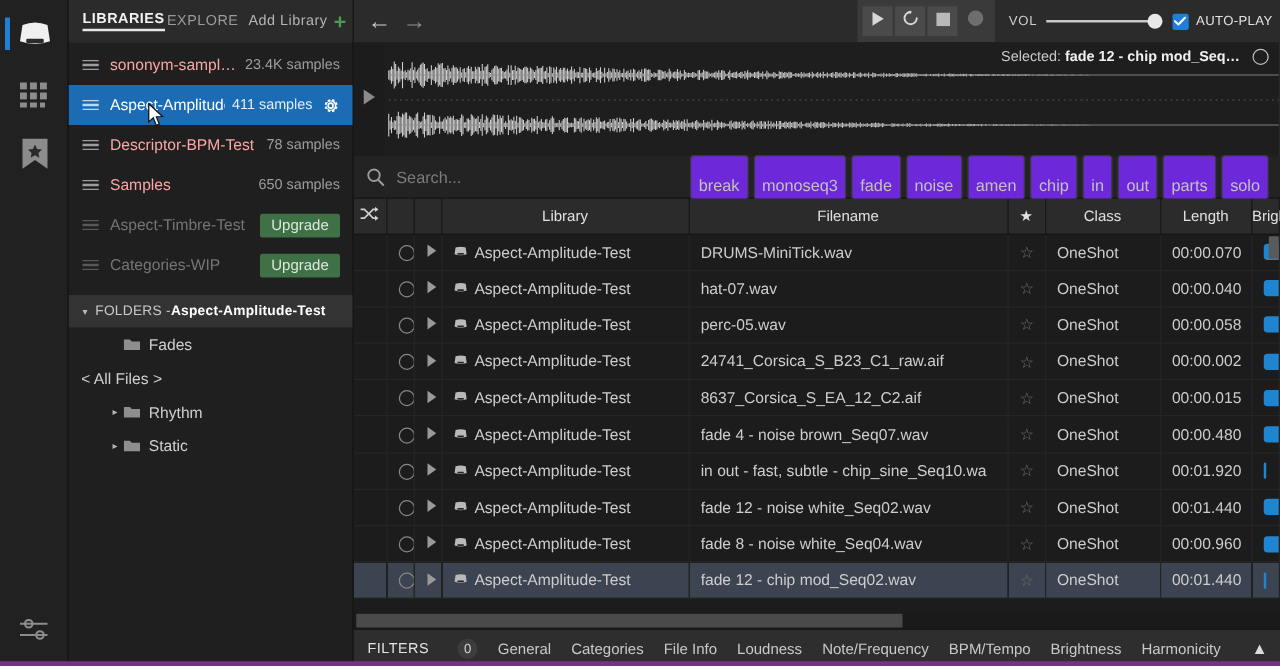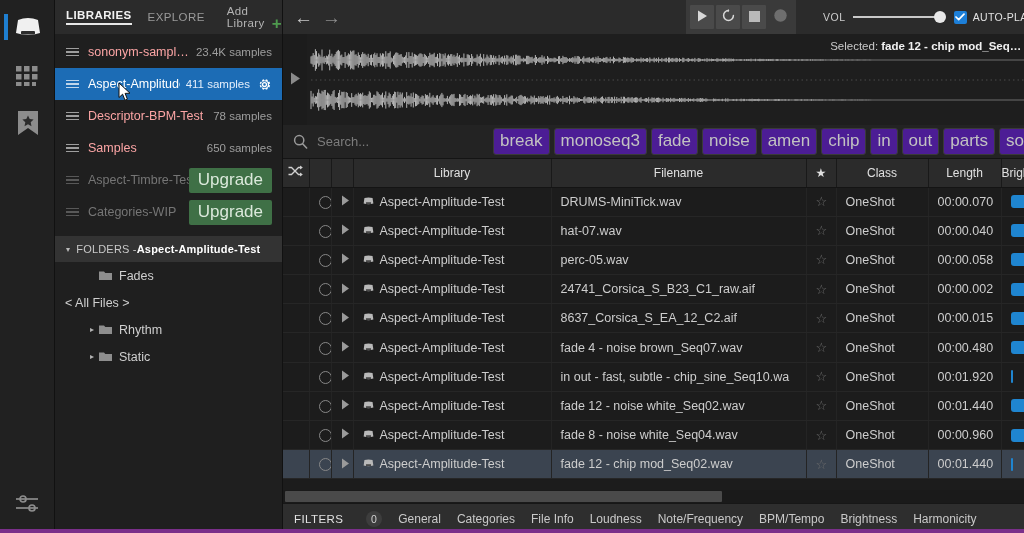--- a/index.html
+++ b/index.html
@@ -26,21 +26,21 @@
     position:absolute;left:4px;top:14px;width:4px;height:26px;background:#1f7fd0;
   }
 
   
   .sidebar{
     width:228px;flex:0 0 228px;background:#1f1f1f;height:533px;position:relative;
     border-right:1px solid #111;
   }
   .sidebar-tabs{
     height:34px;background:#2b2b2b;display:flex;align-items:center;
-    padding-left:11px;gap:16px;font-size:11.5px;letter-spacing:.4px;
+    padding-left:11px;gap:2px;font-size:11.5px;letter-spacing:.4px;
   }
   .tab-lib{color:#f2f2f2;font-weight:bold;border-bottom:2px solid #e8e8e8;padding-bottom:2px;cursor:pointer;}
   .tab-exp{color:#9a9a9a;cursor:pointer;}
   .add-lib{color:#b4b4b4;font-size:11.5px;margin-left:6px;display:flex;align-items:flex-end;gap:5px;cursor:pointer;}
   .plus{color:#4e9a4e;font-size:17px;line-height:10px;font-weight:bold;}
 
   .lib-list{padding-top:2px;}
   .lib-row{
     height:32px;display:flex;align-items:center;padding:0 10px 0 11px;cursor:pointer;position:relative;
     font-size:12.5px;
@@ -55,21 +55,21 @@
   .lib-row .burger i:nth-child(3){top:7.2px;}
   .lib-row.sel .burger i{background:#fff;}
   .lib-name{color:#fca5a5;white-space:nowrap;overflow:hidden;}
   .lib-row.sel .lib-name{color:#fff;}
   .lib-row.dim .lib-name{color:#757575;}
   .lib-row.dim .burger i{background:#6e6e6e;}
   .lib-count{color:#9e9e9e;font-size:11.5px;margin-left:auto;white-space:nowrap;padding-left:6px;}
   .lib-row.sel .lib-count{color:#e3eefb;}
   .gear{margin-left:7px;flex:0 0 auto;display:flex;align-items:center;cursor:pointer;}
   .upgrade{
-    margin-left:auto;background:#3f7046;color:#dbe9db;font-size:17px;
+    margin-left:auto;background:#3f7046;color:#dbe9db;font-size:12px;
     padding:2px 9px 3px;border-radius:2px;cursor:pointer;
   }
   .cursor-arrow{position:absolute;left:63px;top:82px;pointer-events:none;}
 
   .folders-hdr{
     margin-top:8px;height:26px;background:#333;display:flex;align-items:center;
     padding-left:11px;font-size:11px;color:#cfcfcf;letter-spacing:.2px;
   }
   .folders-hdr .tri{margin-right:6px;font-size:8px;color:#b9b9b9;}
   .folders-hdr b{color:#fff;font-weight:bold;}
@@ -84,21 +84,21 @@
   .main{flex:1;height:533px;background:#1c1c1c;position:relative;display:flex;flex-direction:column;}
 
   .topbar{height:34px;background:#2b2b2b;display:flex;align-items:center;position:relative;flex:0 0 34px;}
   .navarrows{display:flex;align-items:center;gap:9px;padding-left:11px;}
   .navarrows span{font-size:19px;line-height:19px;color:#c9c9c9;cursor:pointer;}
   .navarrows span.fwd{color:#8e8e8e;}
   .transport{position:absolute;left:403px;top:0;height:34px;display:flex;align-items:center;gap:2px;background:#3a3a3a;padding:0 4px;}
   .tbtn{width:24px;height:24px;background:#4a4a4a;display:flex;align-items:center;justify-content:center;cursor:pointer;border-radius:1px;}
   .tbtn.plain{background:transparent;}
   .vol-wrap{position:absolute;left:524px;top:0;height:34px;display:flex;align-items:center;gap:7px;}
-  .vol-lbl{font-size:10.5px;color:#cdcdcd;letter-spacing:.6px;margin-left:16px;}
+  .vol-lbl{font-size:10.5px;color:#cdcdcd;letter-spacing:.6px;}
   .vol-track{width:88px;height:2px;background:#c9c9c9;position:relative;cursor:pointer;}
   .vol-knob{position:absolute;right:-5px;top:-5px;width:12px;height:12px;border-radius:50%;background:#e8e8e8;}
   .autoplay{display:flex;align-items:center;gap:6px;margin-left:6px;cursor:pointer;}
   .chk{width:13px;height:13px;background:#1d7fd8;border-radius:2px;display:flex;align-items:center;justify-content:center;}
   .chk svg{display:block;}
   .autoplay-lbl{font-size:10.5px;color:#e2e2e2;letter-spacing:.3px;}
 
   
   .wavezone{height:91px;flex:0 0 91px;background:#1c1c1c;display:flex;position:relative;}
   .wave-play{width:24px;flex:0 0 24px;display:flex;align-items:center;justify-content:center;cursor:pointer;}
@@ -112,22 +112,22 @@
   
   .searchrow{height:34px;flex:0 0 34px;background:#232323;display:flex;align-items:center;position:relative;border-bottom:1px solid #141414;}
   .srch-ico{width:34px;display:flex;align-items:center;justify-content:center;}
   .srch-input{
     background:transparent;border:0;outline:0;color:#cfcfcf;font-size:13px;
     font-family:"Liberation Sans",sans-serif;flex:1;padding:0;
   }
   .srch-input::placeholder{color:#7c7c7c;}
   .tags{display:flex;align-items:center;gap:4px;padding-right:9px;}
   .tag{
-    background:#4c1d95;border:1px solid #3a3a3a;border-radius:3px;color:#c2c2c2;
-    font-size:17px;padding:2px 6px 3px;cursor:pointer;white-space:nowrap;
+    background:#6d28d9;border:1px solid #3a3a3a;border-radius:3px;color:#c2c2c2;
+    font-size:13px;padding:16px 6px 3px;cursor:pointer;white-space:nowrap;
   }
 
   
   .tablewrap{flex:1;position:relative;overflow:hidden;background:#1c1c1c;}
   table.grid{width:100%;border-collapse:collapse;table-layout:fixed;}
   table.grid th{
     background:#2b2b2b;height:28px;font-size:12px;font-weight:normal;color:#e0e0e0;
     border-right:1px solid #191919;border-bottom:1px solid #141414;cursor:pointer;
   }
   table.grid td{

